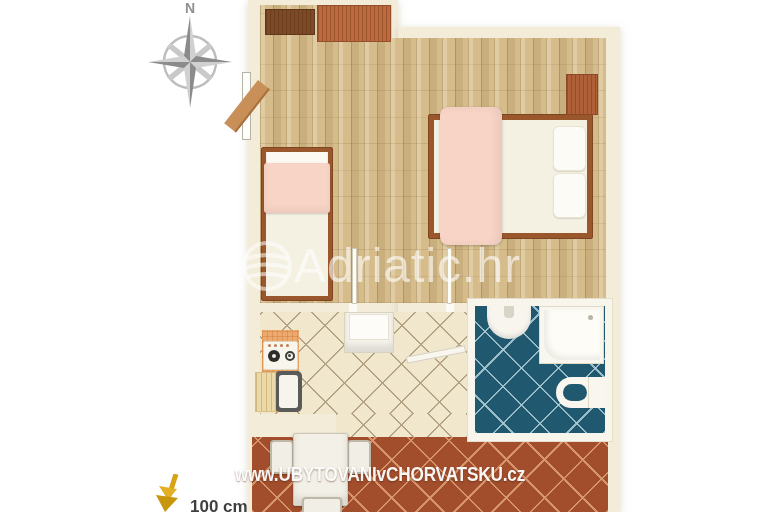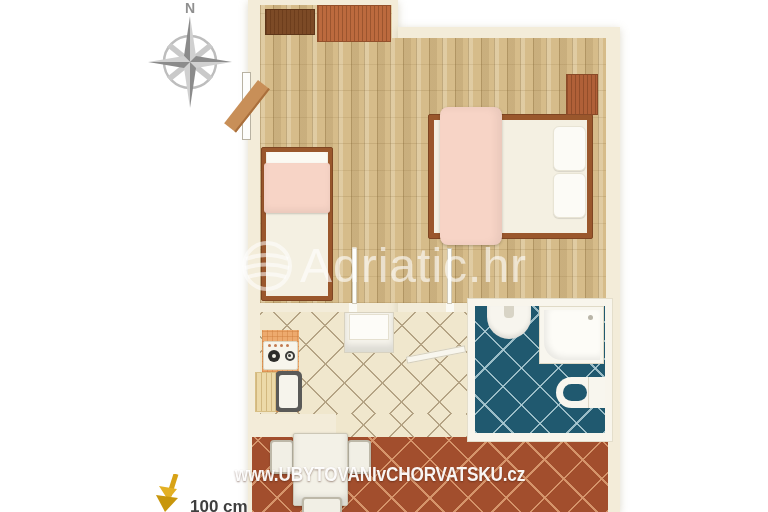--- a/index.html
+++ b/index.html
@@ -111,21 +111,21 @@
   .chair{background:#f1efe5;border:2px solid #bdb8a8;border-radius:4px;box-sizing:border-box;box-shadow:0 1px 2px rgba(0,0,0,.25);}
   #t-chair-left{left:270px;top:440px;width:24px;height:34px;}
   #t-chair-right{left:347px;top:440px;width:24px;height:34px;}
   #t-chair-bottom{left:302px;top:497px;width:40px;height:18px;}
 
   
   #compass-n{left:176px;top:0;width:28px;text-align:center;font-size:14px;font-weight:bold;color:#909090;}
   #compass-svg{left:148px;top:6px;}
 
   
-  #wm-center{left:240px;top:238px;display:flex;align-items:center;gap:6px;pointer-events:none;}
+  #wm-center{left:240px;top:238px;display:flex;align-items:center;gap:0;pointer-events:none;}
   #wm-center-text{font-size:48px;font-weight:400;color:rgba(255,255,255,.55);letter-spacing:1px;line-height:56px;
       text-shadow:0 0 1px rgba(255,255,255,.15);}
   #wm-bottom{left:380px;top:463px;transform:translateX(-50%) scaleX(.86);transform-origin:center;
       font-size:20px;font-weight:800;color:rgba(255,255,255,.95);letter-spacing:-.2px;white-space:nowrap;
       text-shadow:0 1px 2px rgba(60,20,5,.45);}
 
   
   #scale-arrow{left:152px;top:474px;}
   #scale-label{left:190px;top:497px;font-size:17px;font-weight:bold;color:#3f3f3f;}
 </style>

